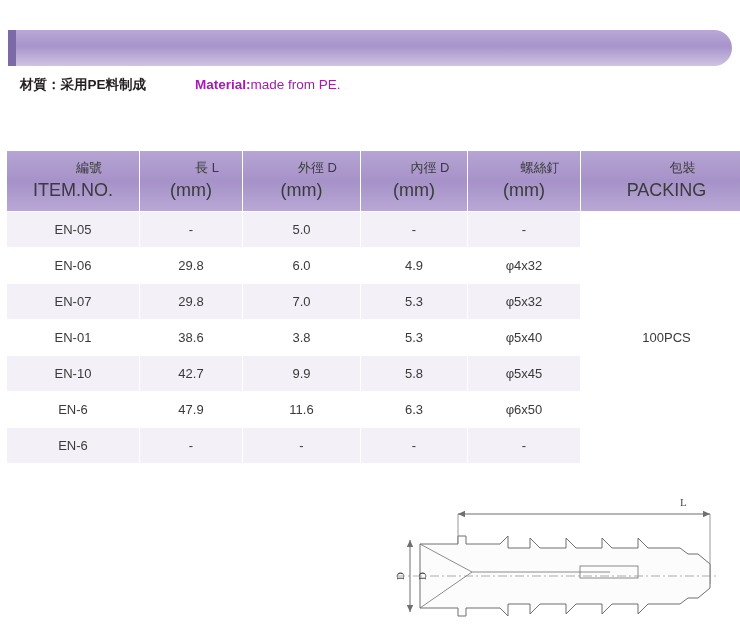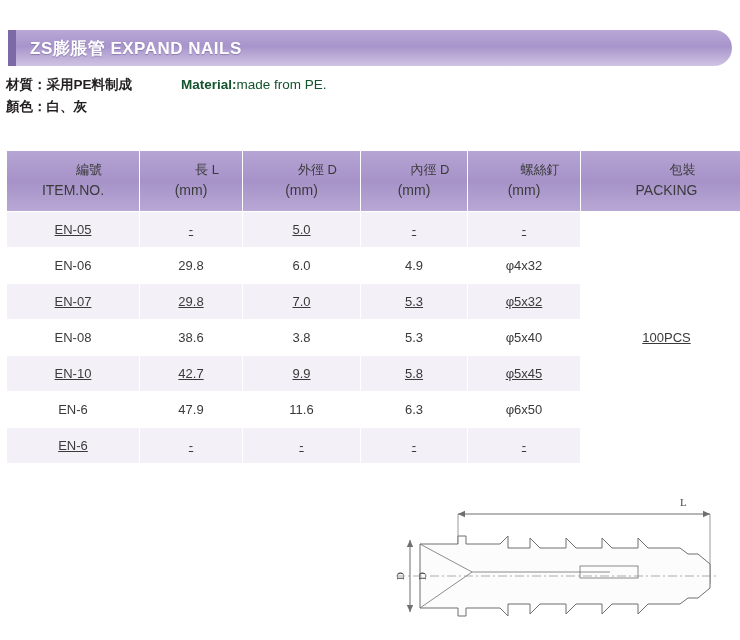--- a/index.html
+++ b/index.html
@@ -47,40 +47,40 @@
     font-weight: bold;
     color: #ffffff;
     letter-spacing: 0.5px;
     text-shadow: 0 1px 1px rgba(90,75,125,0.45);
     white-space: nowrap;
   }
 
   
   .specs {
     position: absolute;
-    left: 6px;
+    left: 20px;
     top: 76px;
     width: 720px;
     font-size: 13px;
   }
   .spec-row {
     display: flex;
     align-items: baseline;
     height: 22px;
   }
   .spec-cn {
     width: 175px;
     font-size: 13.5px;
     color: #231f20;
     font-weight: bold;
   }
   .spec-cn .cn-label { font-weight: bold; }
   .spec-en {
     font-size: 13.5px;
-    color: #14532d;
+    color: #a21caf;
     text-align: right;
   }
   .spec-en b { font-weight: bold; }
 
   
   .table-wrap {
     position: absolute;
     left: 6px;
     top: 150px;
     width: 728px;
@@ -101,23 +101,23 @@
   thead th {
     background: linear-gradient(to bottom, #b6a4d4 0%, #a692c8 50%, #b9a8d6 100%);
     color: #ffffff;
     height: 58px;
     font-weight: normal;
     line-height: 1.45;
     font-size: 13.5px;
     border: 1px solid #ffffff;
   }
   thead th .hl1 { display: block; padding-left: 32px; }
-  thead th .hl2 { display: block; font-size: 14px; }
+  thead th .hl2 { display: block; font-size: 18px; }
   tbody tr { height: 36px; }
-  tbody tr.odd td { background: #f3f0f8; text-decoration: underline; }
+  tbody tr.odd td { background: #f3f0f8; }
   tbody tr.even td { background: #ffffff; }
   td.pack {
     background: #ffffff !important;
     font-size: 13.5px;
     color: #3a3a3a;
   }
   td.first-col { color: #3a3a3a; }
   .col-item { width: 130px; }
   .col-len { width: 100px; }
   .col-od { width: 115px; }
@@ -135,36 +135,32 @@
   }
   .drawing svg { display: block; }
 </style>
 </head>
 <body>
 
 <div class="page">
 
   <div class="banner">
     <div class="banner-bar"></div>
-    <div class="banner-title">ZS膨脹管  EXPAND NAILS</div>
   </div>
 
   <div class="specs">
     <div class="spec-row">
       <div class="spec-cn">
         <span class="cn-label">材質：</span><span>采用PE料制成</span>
       </div>
       <div class="spec-en">
         <b>Material:</b><span>made  from  PE.</span>
       </div>
     </div>
     <div class="spec-row">
-      <div class="spec-cn">
-        <span class="cn-label">顏色：</span><span>白、灰</span>
-      </div>
     </div>
   </div>
 
   <div class="table-wrap">
     <table class="spec-table">
       <thead>
         <tr>
           <th class="col-item">
             <span class="hl1">編號</span>
             <span class="hl2">ITEM.NO.</span>
@@ -208,21 +204,21 @@
           <td>φ4x32</td>
         </tr>
         <tr class="odd">
           <td class="first-col">EN-07</td>
           <td>29.8</td>
           <td>7.0</td>
           <td>5.3</td>
           <td>φ5x32</td>
         </tr>
         <tr class="even">
-          <td class="first-col">EN-08</td>
+          <td class="first-col">EN-01</td>
           <td>38.6</td>
           <td>3.8</td>
           <td>5.3</td>
           <td>φ5x40</td>
         </tr>
         <tr class="odd">
           <td class="first-col">EN-10</td>
           <td>42.7</td>
           <td>9.9</td>
           <td>5.8</td>

